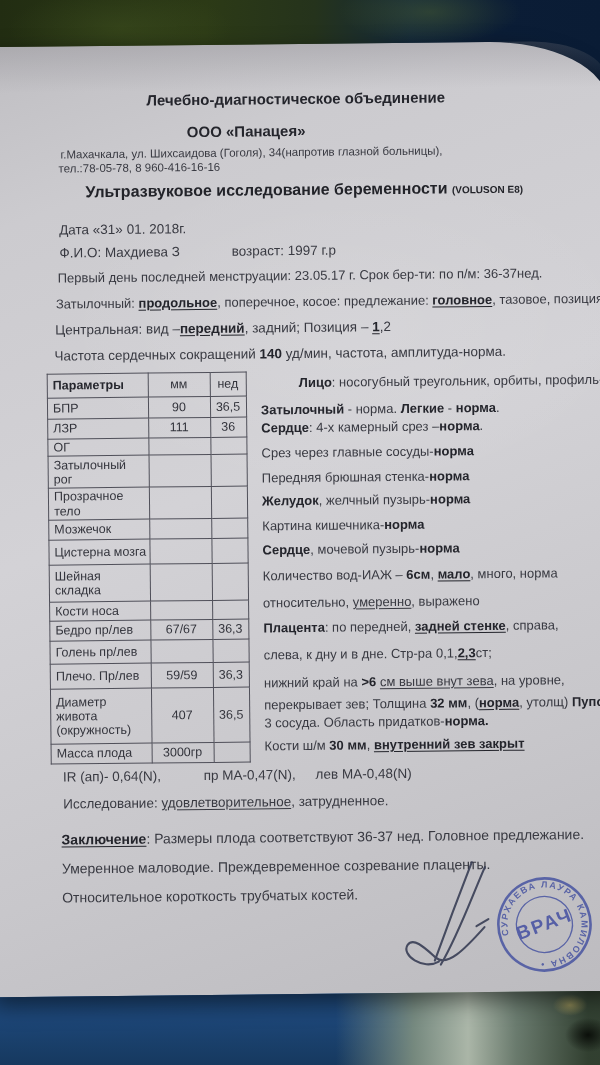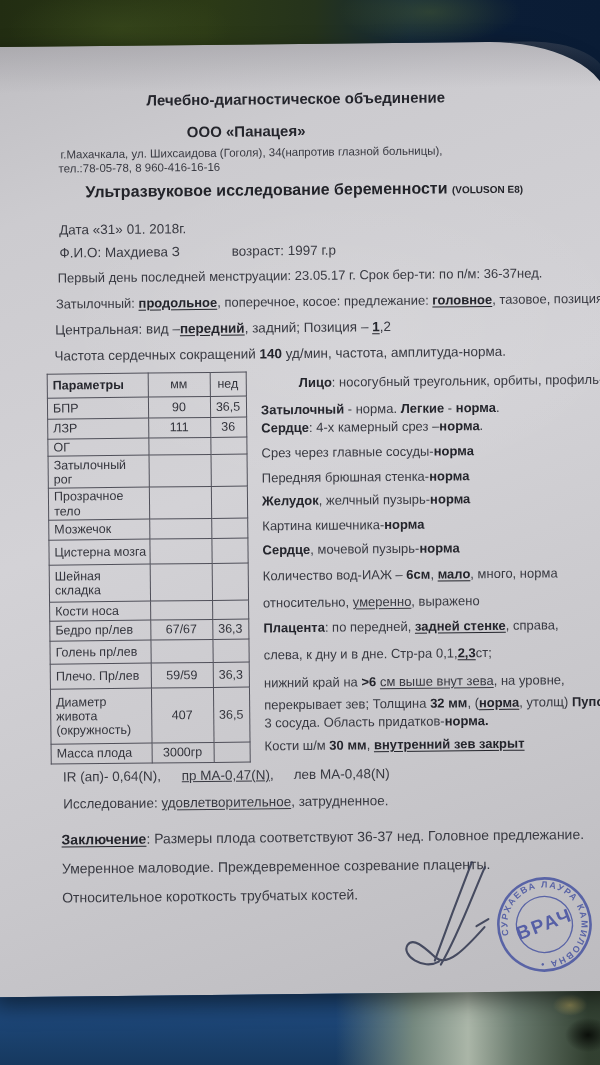--- a/index.html
+++ b/index.html
@@ -96,21 +96,21 @@
   .rline:nth-child(8){top:542px}
   .rline:nth-child(9){top:568px}
   .rline:nth-child(10){top:595px}
   .rline:nth-child(11){top:620px}
   .rline:nth-child(12){top:647px}
   .rline:nth-child(13){top:675px}
   .rline:nth-child(14){top:697px}
   .rline:nth-child(15){top:715px}
   .rline:nth-child(16){top:738px}
   .l-ir{top:767px;left:60px;}
-  .l-ir .p2{margin-left:17px;text-decoration:underline;}
+  .l-ir .p2{margin-left:39px;}
   .l-ir .p3{margin-left:16px;}
   .l-research{top:794px;left:60px;}
   .l-conclusion{top:823px;left:58px;width:527px;white-space:normal;font-size:14px;line-height:29px;}
   .l-conclusion .b{font-size:14px;}
   .sig-svg{position:absolute;left:380px;top:850px;}
   .stamp-svg{position:absolute;left:455px;top:838px;}
 </style>
 </head>
 <body>
 

